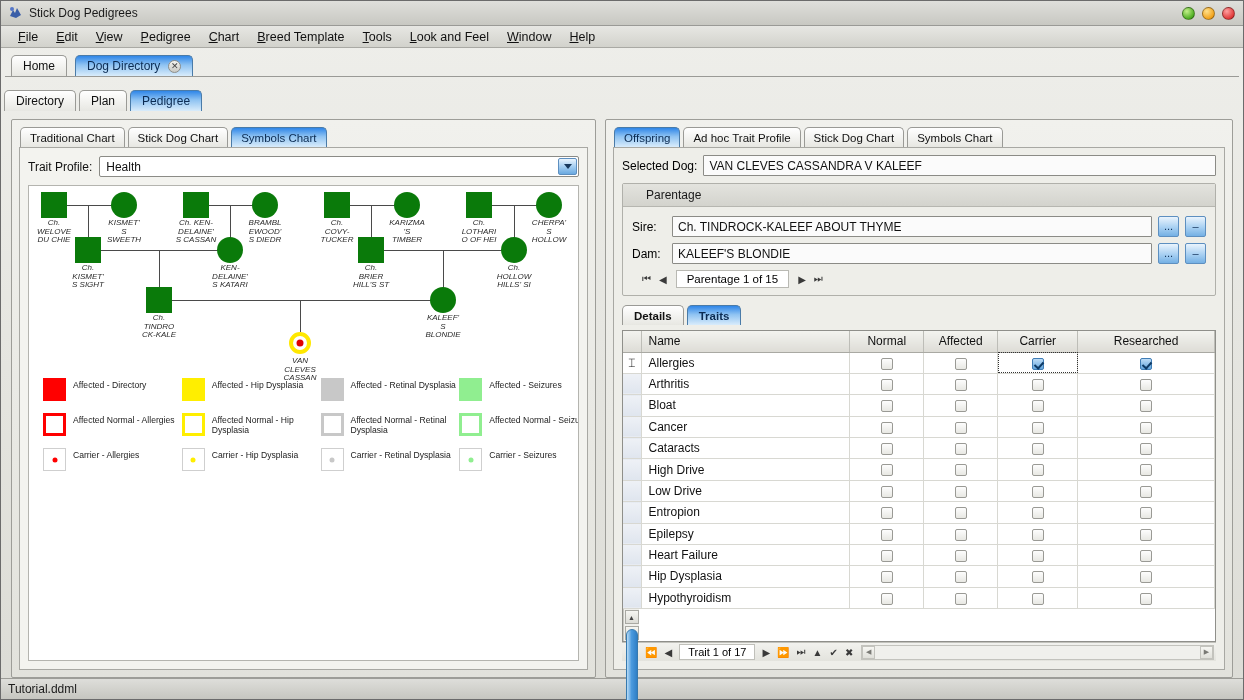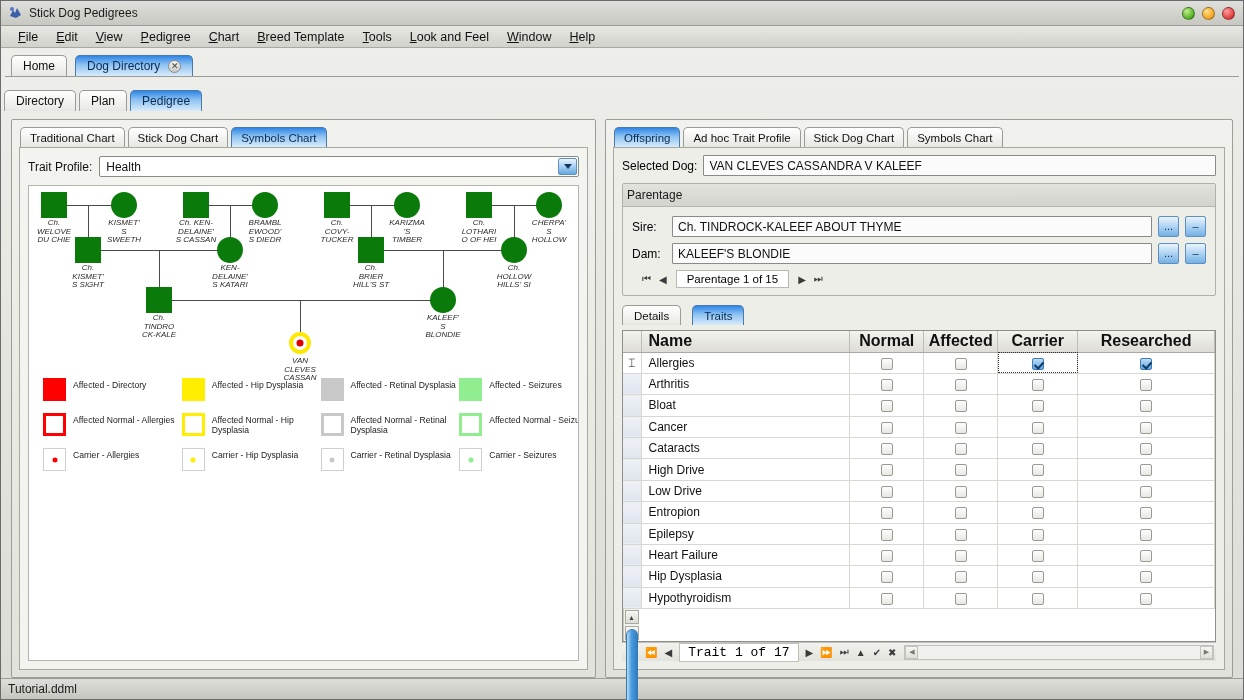--- a/index.html
+++ b/index.html
@@ -180,50 +180,50 @@
     font-size:12px; color:#111; display:flex; align-items:center; padding-left:5px;
     border-radius:1px;
   }
   .group {
     border:1px solid #b0b0aa; background:#eeeee9; border-radius:2px;
     margin-bottom:8px;
   }
   .group-head {
     background:linear-gradient(#e3e3de,#d3d3cd);
     border-bottom:1px solid #b6b6b0;
-    font-size:12px; padding:4px 4px; color:#1a1a1a;
+    font-size:12px; padding:4px 23px; color:#1a1a1a;
   }
   .group-body { padding:9px 9px 7px 9px; }
   .fld-row { display:flex; align-items:center; gap:6px; margin-bottom:6px; }
   .fld-row .lab { width:34px; font-size:12px; }
   .mini-btn {
     width:21px; height:21px; flex:0 0 21px;
     background:linear-gradient(#eaf4fd,#a8d0f2 55%,#74b0e4);
     border:1px solid #5d8fc0; border-radius:2px;
     display:flex; align-items:center; justify-content:center;
     font-size:11px; color:#16365c; line-height:1;
   }
   .nav-strip { display:flex; align-items:center; gap:4px; margin-top:2px; padding-left:8px;}
   .nav-ico { font-size:10px; color:#3a3a3a; padding:0 2px; cursor:default;}
   .nav-label {
     background:#fff; border:1px solid #b9b9b3; font-size:11.5px;
     padding:2px 10px; margin:0 3px;
   }
 
-  .tbl-tabs { display:flex; gap:11px; align-items:flex-end; height:21px; margin-bottom:5px;}
+  .tbl-tabs { display:flex; gap:3px; align-items:flex-end; height:21px; margin-bottom:5px;font-weight:bold;}
   .tbl-tabs .tab { height:20px; font-size:11.5px; padding:0 11px;}
 
   .tbl-wrap { flex:1 1 auto; border:1px solid #8f8f8a; background:#fff; display:flex; flex-direction:column;
     min-height:0; }
   .tbl-scroll { flex:1 1 auto; display:flex; min-height:0; }
   table.traits { border-collapse:collapse; width:100%; table-layout:fixed; }
   table.traits th {
     background:linear-gradient(#f3f3ef,#dddcd6);
     border-right:1px solid #bdbdb7; border-bottom:1px solid #a9a9a3;
-    font-weight:bold; font-size:16px; color:#111; height:21px;
+    font-weight:normal; font-size:12px; color:#111; height:21px;
   }
   table.traits td {
     border-right:1px solid #d8d8d2; border-bottom:1px solid #d8d8d2;
     height:21px; font-size:12px; color:#111;
   }
   td.rowhdr, th.rowhdr { width:18px; background:linear-gradient(#eef1f6,#dfe5ee);
     border-right:1px solid #bdbdb7; text-align:center; color:#555; font-size:10px;}
   td.tname { padding-left:7px; }
   td.cbx { text-align:center; }
   .cb {
@@ -245,21 +245,21 @@
     border:1px solid #a9a9a3; display:flex;align-items:center;justify-content:center;
     font-size:7px; color:#444; margin:1px 0; }
   .vs-track { flex:1 1 auto; width:14px; position:relative; }
   .vs-thumb { position:absolute; left:1px; top:4px; width:12px; height:140px;
     border-radius:6px; background:linear-gradient(90deg,#b9dcf6,#4b9ade 45%,#2f7fc6);
     border:1px solid #3679ae; }
 
   .tbl-footer { height:19px; flex:0 0 19px; display:flex; align-items:center;
     background:linear-gradient(#f2f2ee,#e3e3dd); border-top:1px solid #c2c2bc; }
   .foot-nav { display:flex; align-items:center; gap:3px; padding-left:5px;}
-  .foot-label { background:#fff; border:1px solid #c0c0ba; font-size:13px; padding:1px 8px; margin:0 2px;font-family:Liberation Mono, monospace;}
+  .foot-label { background:#fff; border:1px solid #c0c0ba; font-size:11px; padding:1px 8px; margin:0 2px;}
   .hscroll { flex:1 1 auto; margin:0 2px 0 6px; height:15px; background:#f0f0ec;
     border:1px solid #c3c3bd; display:flex; align-items:center; justify-content:space-between;}
   .hs-btn { width:13px; height:13px; display:flex;align-items:center;justify-content:center;
     font-size:7px;color:#7a7a75; background:linear-gradient(#f6f6f2,#e0e0da); border:1px solid #c3c3bd;}
 
   
   .statusbar {
     height:21px; flex:0 0 21px;
     background:linear-gradient(#dededa,#c6c6c0);
     border-top:1px solid #9d9d98;

